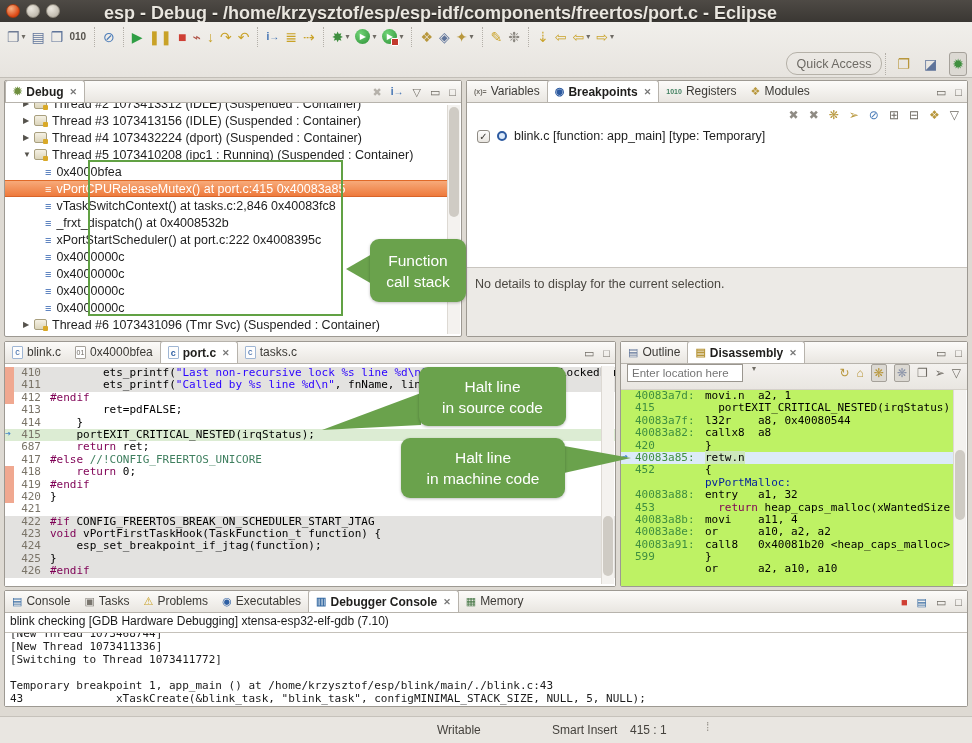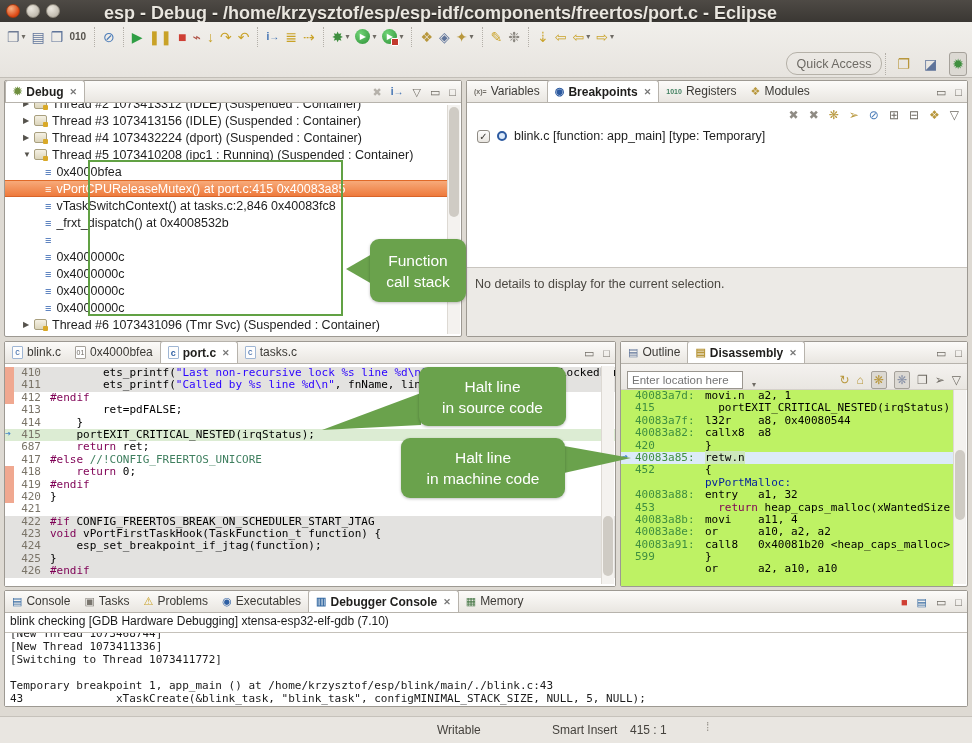--- a/index.html
+++ b/index.html
@@ -90,21 +90,21 @@
   .ed-line .ed-bar.bar { background:#f0a890; }
   .ed-arrow { position:absolute; left:0; top:-1px; font-size:10px; color:#4787c8; z-index:2; }
   .ed-num { width:36px; flex:none; text-align:right; padding-right:9px; color:#7a7468; }
   .ed-code { flex:1; color:#000; overflow:hidden; }
   .tok-k { color:#7f0055; font-weight:normal; }
   .tok-s { color:#2a00ff; }
   .tok-c { color:#3f7f5f; }
 
   
   .dis-toolbar { position:absolute; top:22px; left:0; right:0; height:26px; background:linear-gradient(#f4f2ef,#e9e6e1);
-    border-bottom:1px solid #d5d1ca; display:flex; align-items:flex-end; padding:0 6px; gap:4px; z-index:2; }
+    border-bottom:1px solid #d5d1ca; display:flex; align-items:flex-start; padding:0 6px; gap:4px; z-index:2; }
   .dis-loc { width:116px; height:18px; border:1px solid #9a968f; background:#fff; font-size:11.5px; color:#555;
     padding:0 4px; font-family:"Liberation Sans",sans-serif; }
   .dis-toolbar .hbtn { font-size:12px; margin-left:5px; }
   .dis-toolbar .hbtn.pressed { border:1px solid #a5a19a; background:#dcd9d3; border-radius:2px; padding:1px 2px; }
   .dis-body { position:absolute; top:48px; left:0; right:14px; bottom:0; overflow:hidden; background:#bef264; }
   .dis-line { height:12.4px; line-height:12.4px; font-family:"DejaVu Sans Mono",monospace; font-size:11px;
     white-space:pre; padding-left:14px; position:relative; }
   .dis-line.halt { background:#dcebf8; }
   .dis-addr { display:inline-block; width:70px; color:#3f8f3f; }
   .dis-ln { display:inline-block; width:70px; color:#3f8f3f; }
@@ -322,20 +322,21 @@
       <div class="dbg-row frame">
         <span class="ico-frame">≡</span>
         <span>vTaskSwitchContext() at tasks.c:2,846 0x40083fc8</span>
       </div>
       <div class="dbg-row frame">
         <span class="ico-frame">≡</span>
         <span>_frxt_dispatch() at 0x4008532b</span>
       </div>
       <div class="dbg-row frame">
         <span class="ico-frame">≡</span>
+        <span>xPortStartScheduler() at port.c:222 0x4008395c</span>
       </div>
       <div class="dbg-row frame">
         <span class="ico-frame">≡</span>
         <span>0x4000000c</span>
       </div>
       <div class="dbg-row frame">
         <span class="ico-frame">≡</span>
         <span>0x4000000c</span>
       </div>
       <div class="dbg-row frame">

